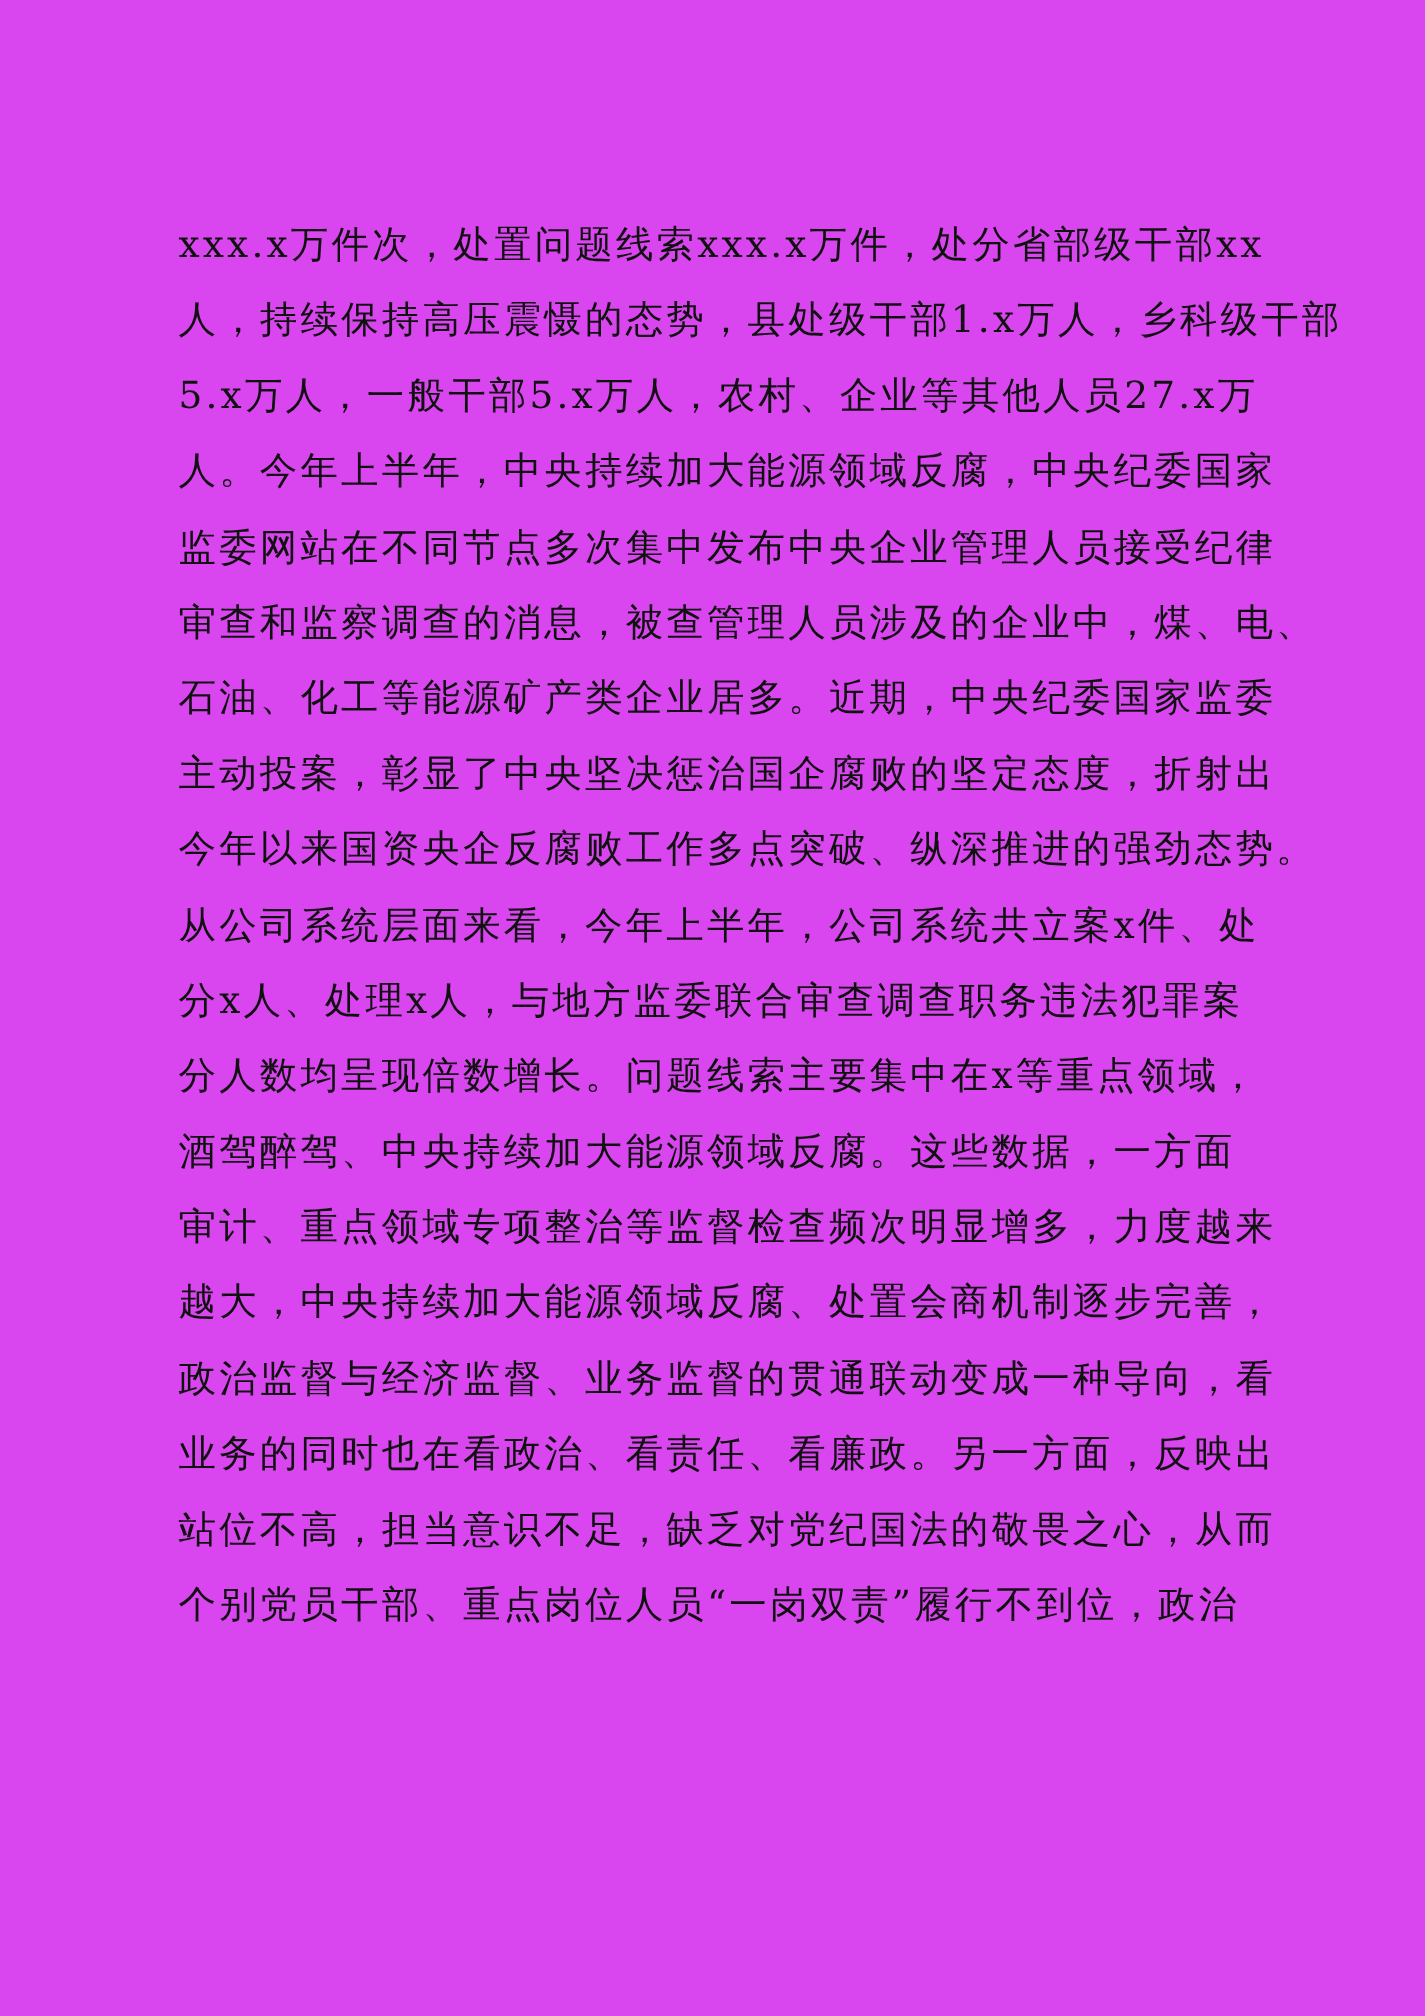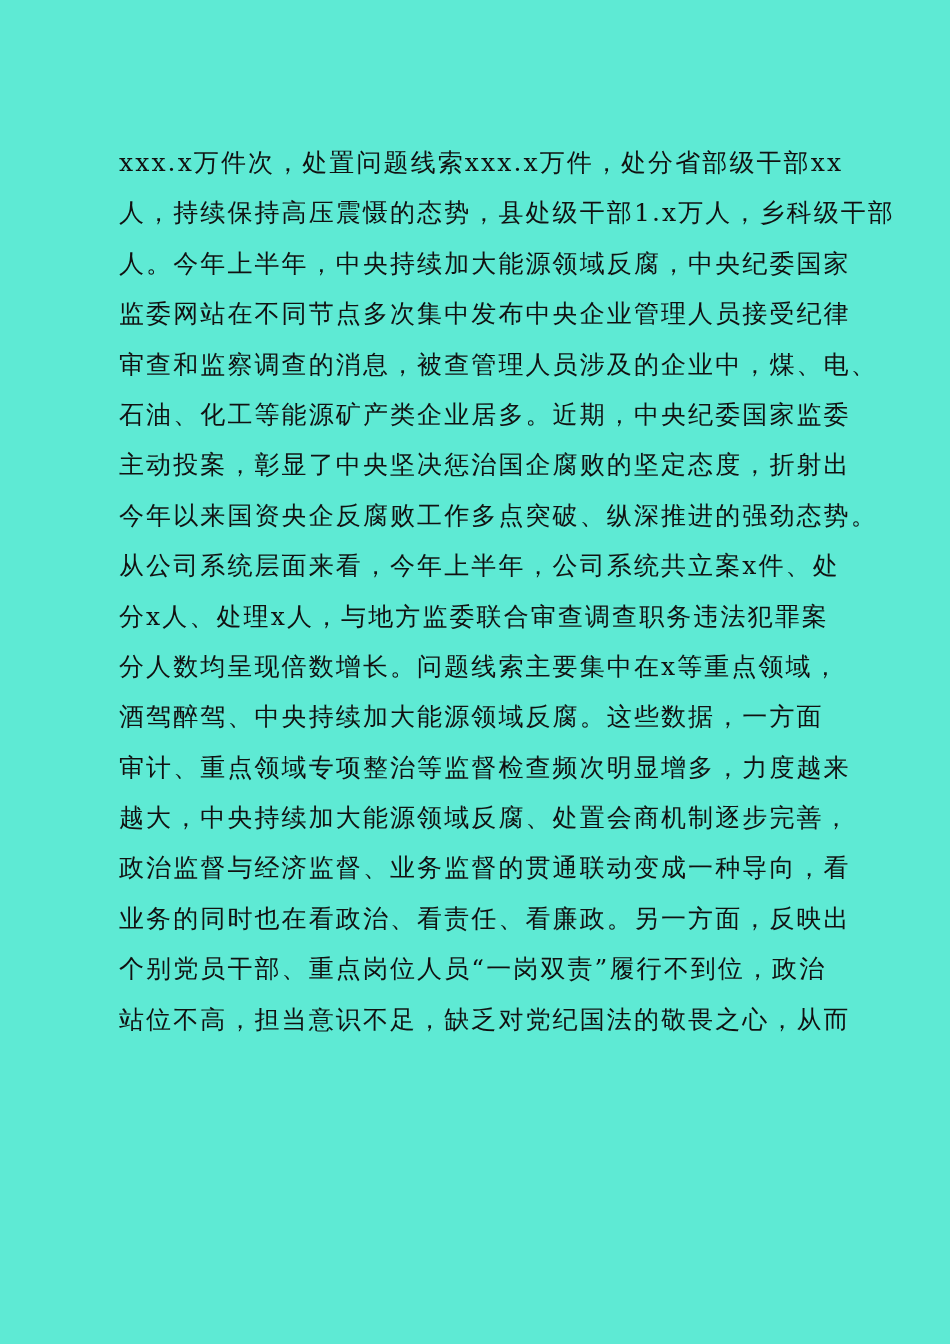--- a/index.html
+++ b/index.html
@@ -12,21 +12,21 @@
       height: 1344px;
       position: relative;
       overflow: hidden;
     }
     .page {
       position: absolute;
       left: 0;
       top: 0;
       width: 950px;
       height: 1344px;
-      background: #5eead4;
+      background: #d946ef;
     }
     .body-text {
       position: absolute;
       left: 119px;
       top: 138px;
       width: 760px;
       color: #111111;
       font-family: "DejaVu Serif", "Liberation Serif", serif;
       font-size: 25px;
       letter-spacing: 2.1px;
@@ -37,30 +37,31 @@
       white-space: nowrap;
     }
   </style>
 </head>
 <body>
 
 <div class="page">
   <div class="body-text">
     <div class="line">xxx.x万件次，处置问题线索xxx.x万件，处分省部级干部xx</div>
     <div class="line">人，持续保持高压震慑的态势，县处级干部1.x万人，乡科级干部</div>
+    <div class="line">5.x万人，一般干部5.x万人，农村、企业等其他人员27.x万</div>
     <div class="line">人。今年上半年，中央持续加大能源领域反腐，中央纪委国家</div>
     <div class="line">监委网站在不同节点多次集中发布中央企业管理人员接受纪律</div>
     <div class="line">审查和监察调查的消息，被查管理人员涉及的企业中，煤、电、</div>
     <div class="line">石油、化工等能源矿产类企业居多。近期，中央纪委国家监委</div>
     <div class="line">主动投案，彰显了中央坚决惩治国企腐败的坚定态度，折射出</div>
     <div class="line">今年以来国资央企反腐败工作多点突破、纵深推进的强劲态势。</div>
     <div class="line">从公司系统层面来看，今年上半年，公司系统共立案x件、处</div>
     <div class="line">分x人、处理x人，与地方监委联合审查调查职务违法犯罪案</div>
     <div class="line">分人数均呈现倍数增长。问题线索主要集中在x等重点领域，</div>
     <div class="line">酒驾醉驾、中央持续加大能源领域反腐。这些数据，一方面</div>
     <div class="line">审计、重点领域专项整治等监督检查频次明显增多，力度越来</div>
     <div class="line">越大，中央持续加大能源领域反腐、处置会商机制逐步完善，</div>
     <div class="line">政治监督与经济监督、业务监督的贯通联动变成一种导向，看</div>
     <div class="line">业务的同时也在看政治、看责任、看廉政。另一方面，反映出</div>
+    <div class="line">站位不高，担当意识不足，缺乏对党纪国法的敬畏之心，从而</div>
     <div class="line">个别党员干部、重点岗位人员“一岗双责”履行不到位，政治</div>
-    <div class="line">站位不高，担当意识不足，缺乏对党纪国法的敬畏之心，从而</div>
   </div>
 </div>
 
 </body></html>

